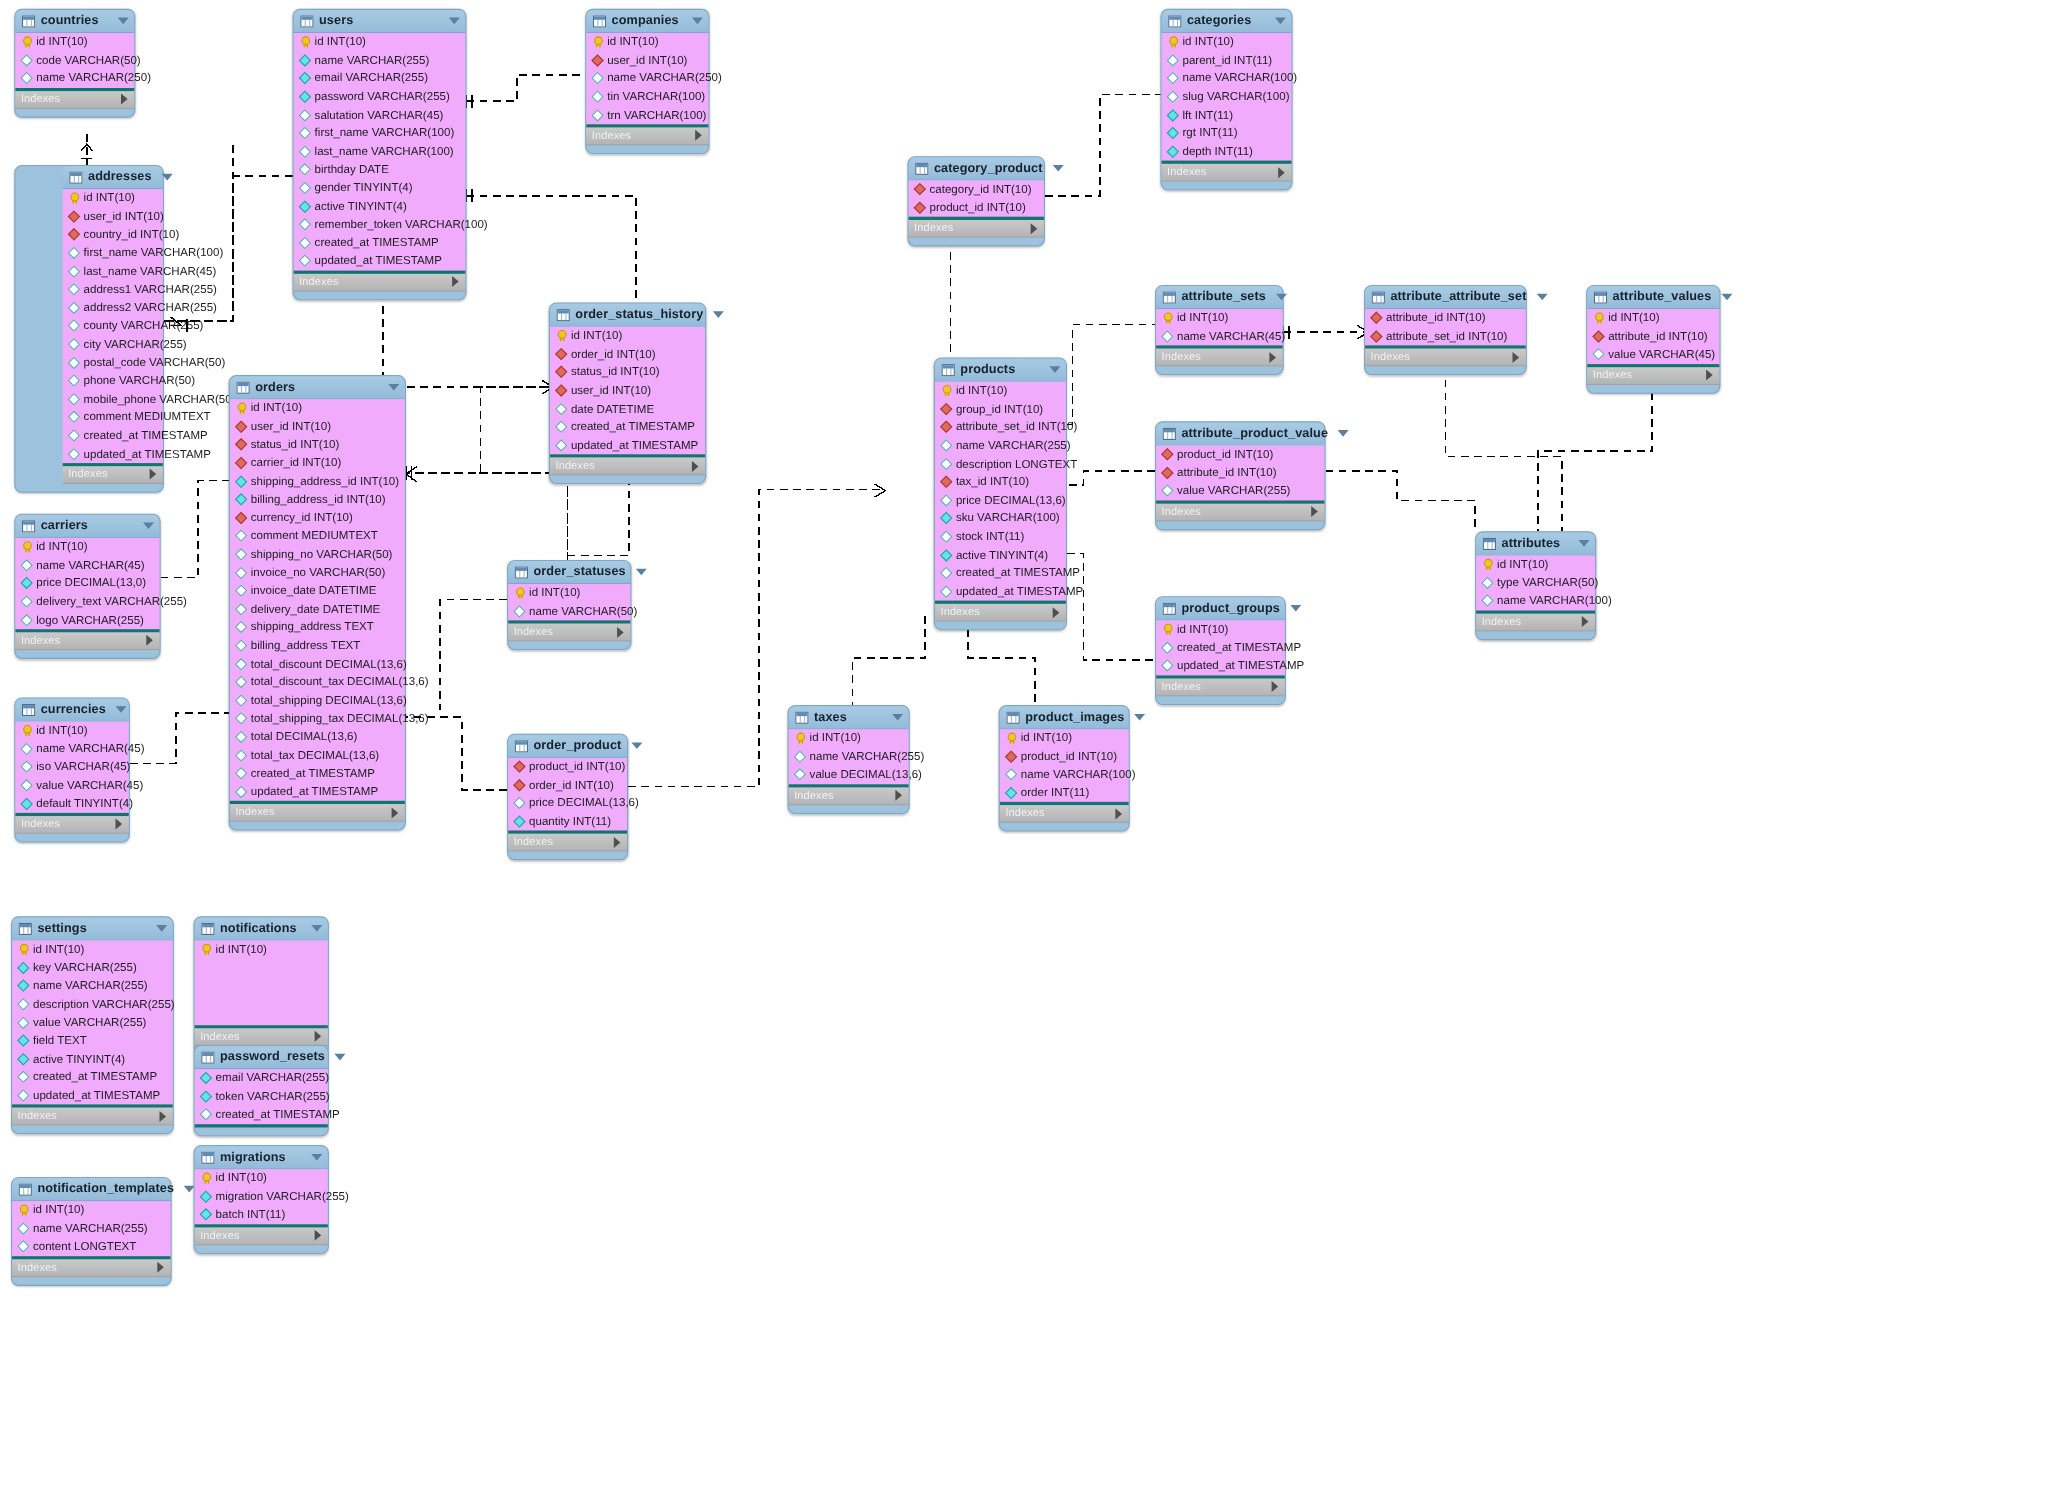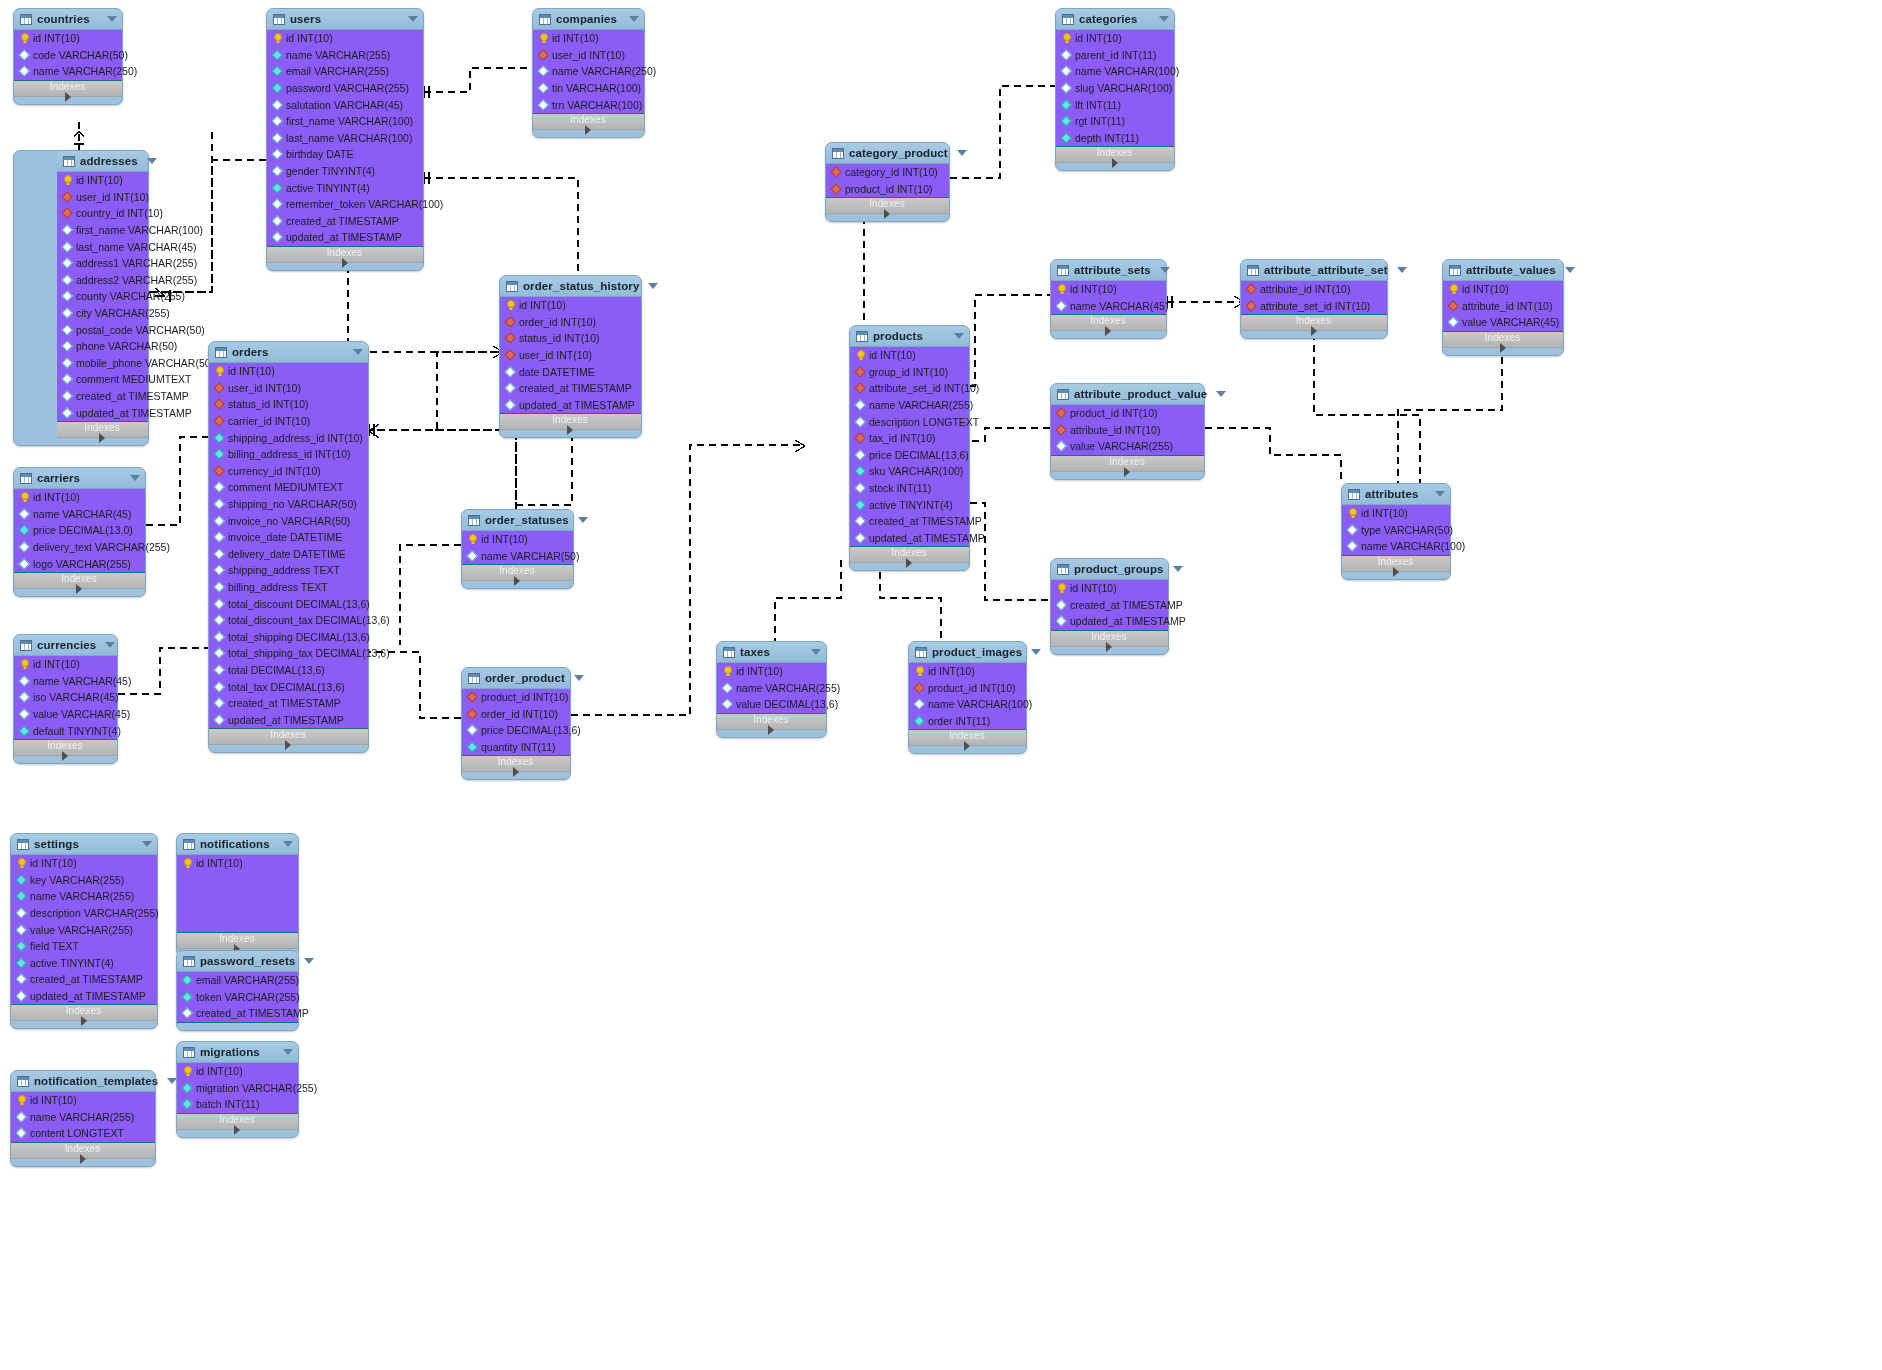--- a/index.html
+++ b/index.html
@@ -47,21 +47,21 @@
   .tbl-name{
     font-size:11.5px;font-weight:bold;color:#18222c;
     white-space:nowrap;letter-spacing:.1px;flex:1 1 auto;
   }
   .caret{
     width:0;height:0;flex:0 0 auto;
     border-left:5px solid transparent;border-right:5px solid transparent;
     border-top:6px solid #5b7f9e;
     margin-left:4px;
   }
-  .cols{background:#8b5cf6;border-bottom:1px solid #0f766e;}
+  .cols{background:#f0abfc;border-bottom:3px solid #0f766e;}
   .col{
     height:16.6px;display:flex;align-items:center;gap:4px;
     padding:0 4px 0 5px;white-space:nowrap;
   }
   .col .cn{font-size:10.5px;color:#1c1c1c;letter-spacing:0px;}
 
   
   .gl{width:10px;height:10px;flex:0 0 auto;position:relative;}
   .gl.pk:after{
     content:"";position:absolute;left:2px;top:0px;width:6px;height:6px;
@@ -84,21 +84,20 @@
   .gl.nul:after{
     content:"";position:absolute;left:1px;top:1px;width:6.4px;height:6.4px;
     background:#ffffff;border:1px solid #56a9b0;transform:rotate(45deg);
   }
 
   .idx{
     height:15px;display:flex;align-items:center;justify-content:space-between;
     padding:0 6px 0 5px;
     background:linear-gradient(to bottom,#c9c9c9 0%,#b4b4b4 100%);
     border-bottom:1px solid #a2a2a2;
-    flex-direction:column;
   }
   .idx .lbl{font-size:10px;color:#f2f2f2;letter-spacing:.1px;}
   .idx .arw{
     width:0;height:0;
     border-top:5px solid transparent;border-bottom:5px solid transparent;
     border-left:6px solid #4f4f4f;
   }
 </style>
 </head>
 <body>
@@ -824,21 +823,21 @@
         <div class="col">
           <span class="gl nn"></span>
           <span class="cn">order INT(11)</span>
         </div>
       </div>
       <div class="idx">
         <span class="lbl">Indexes</span>
         <span class="arw"></span>
       </div>
     </div>
-    <div class="tbl" style="left: 1050px; top: 558px; width: 119px;">
+    <div class="tbl" style="left: 1050px; top: 542px; width: 119px;">
       <div class="tbl-hd">
         <span class="tbl-ico">
           <i></i>
         </span>
         <span class="tbl-name">product_groups</span>
         <span class="caret"></span>
       </div>
       <div class="cols">
         <div class="col">
           <span class="gl pk"></span>

